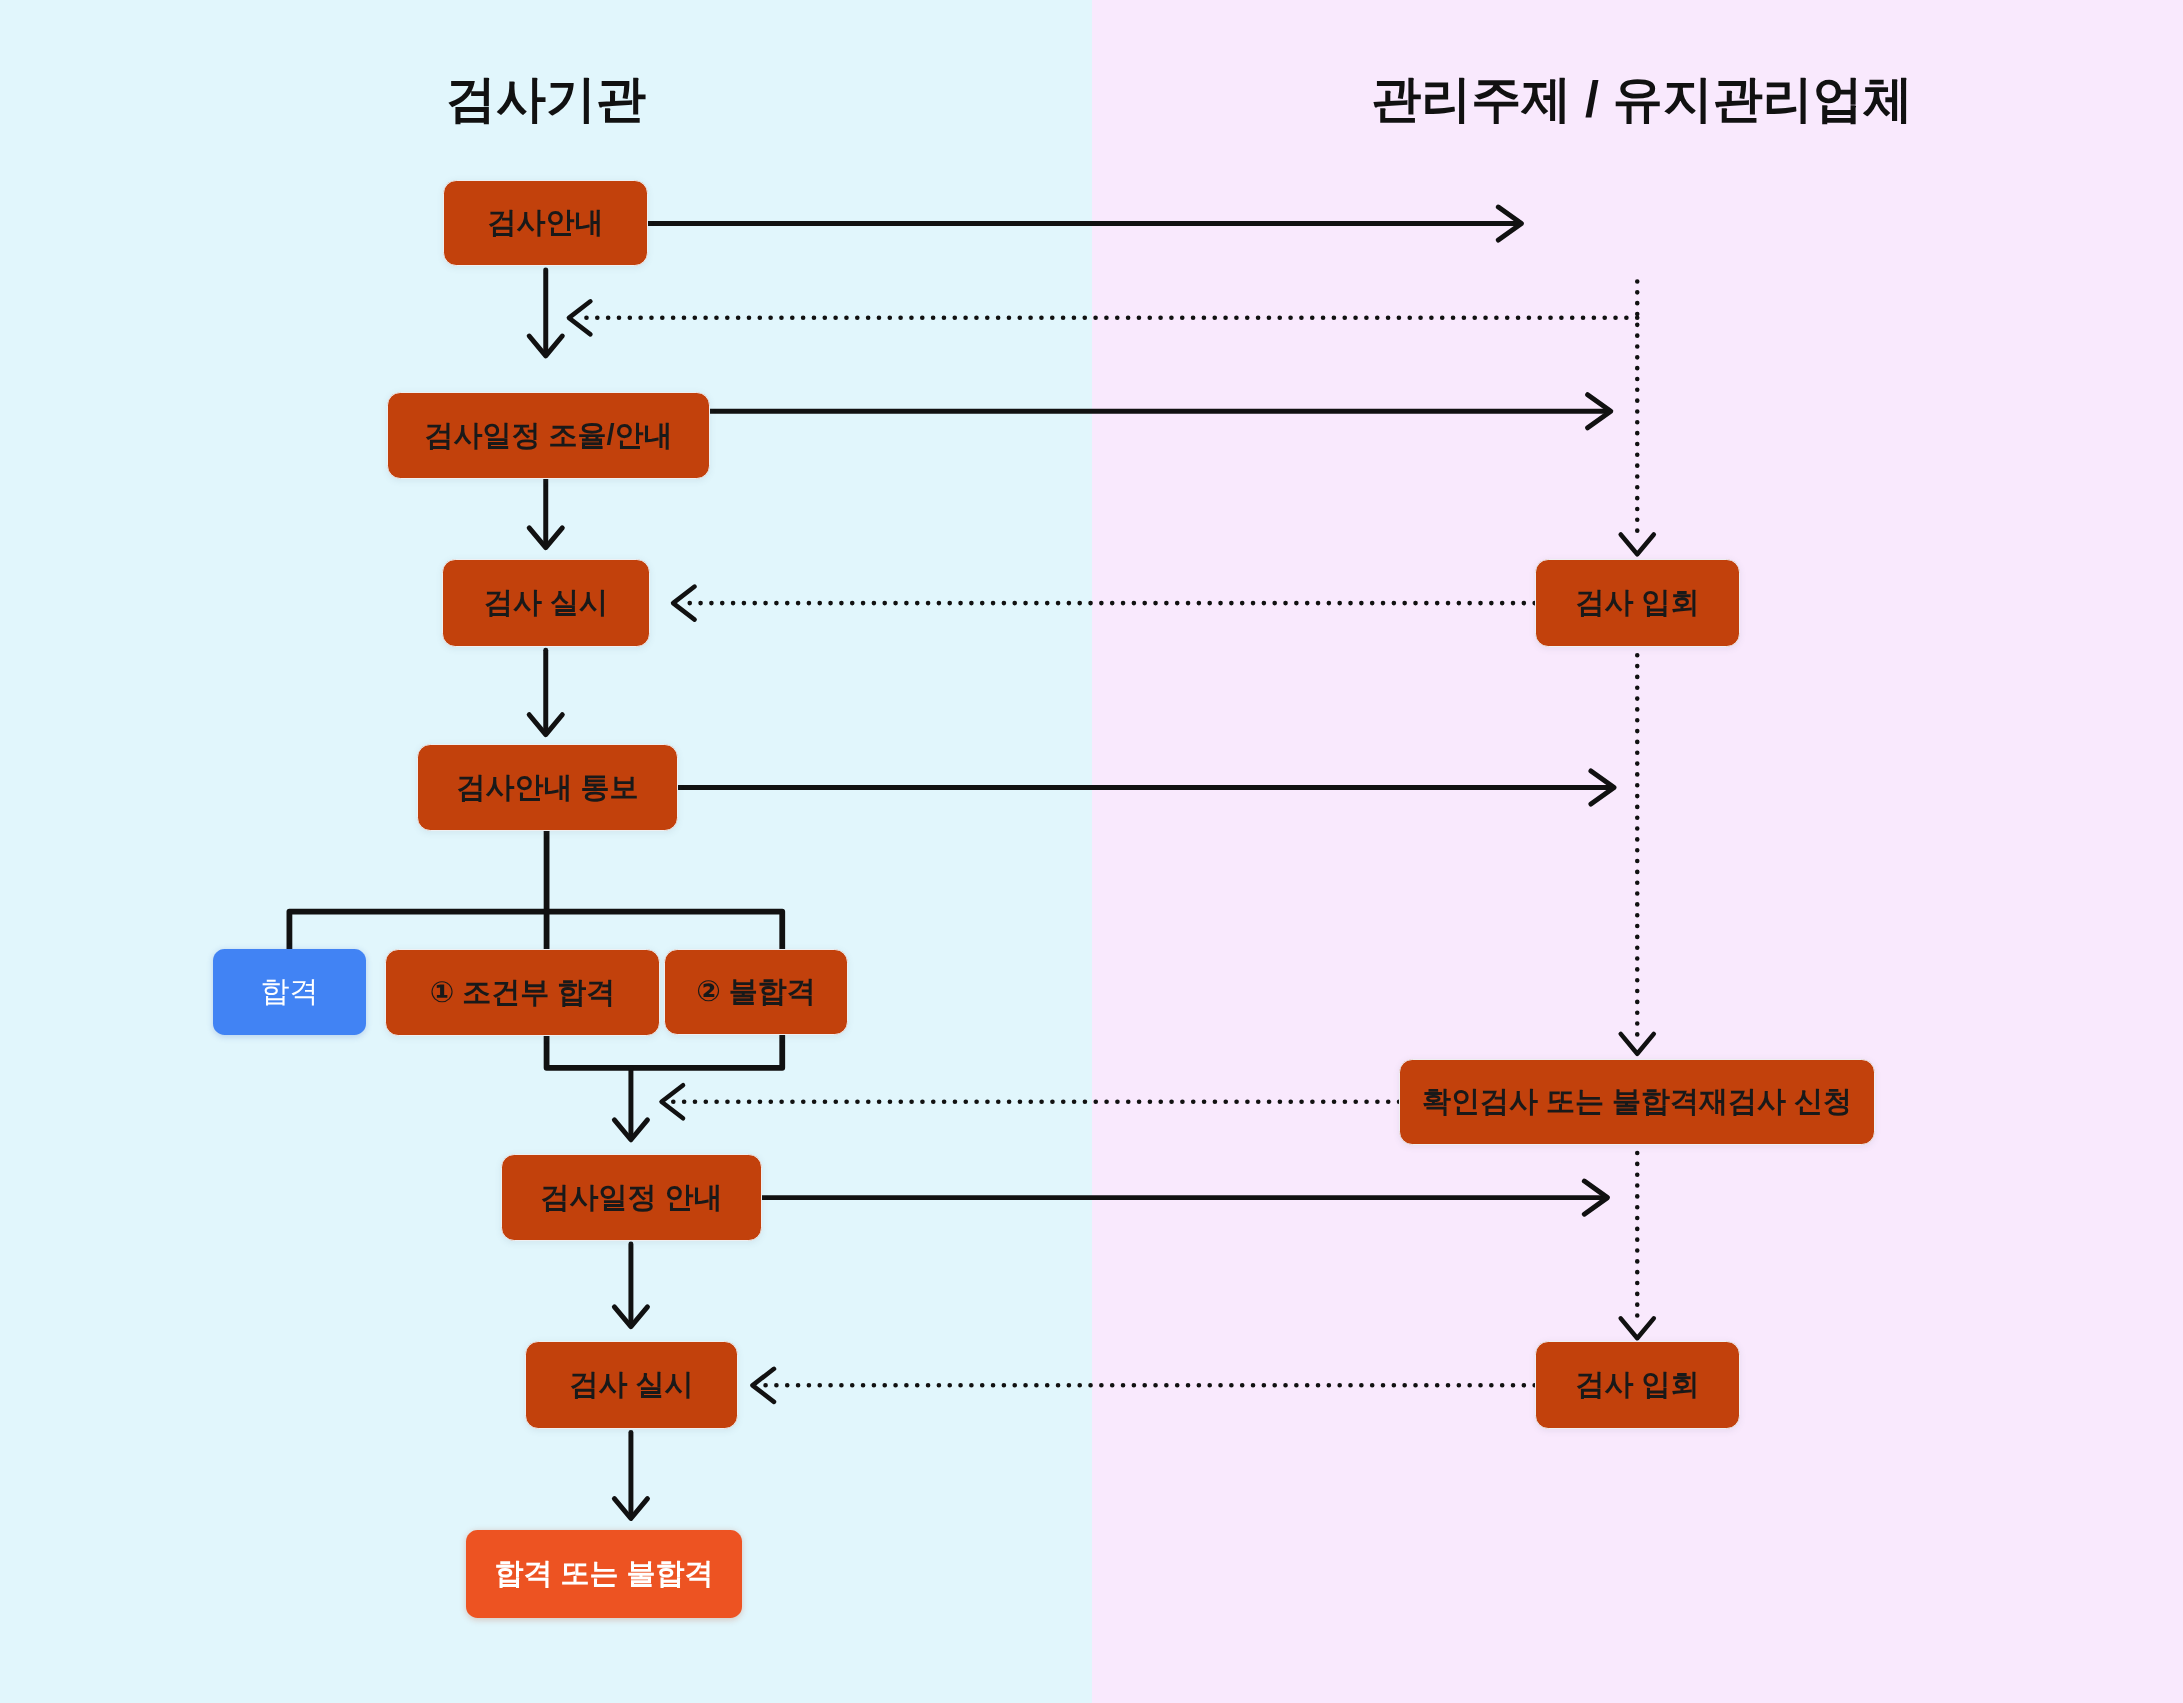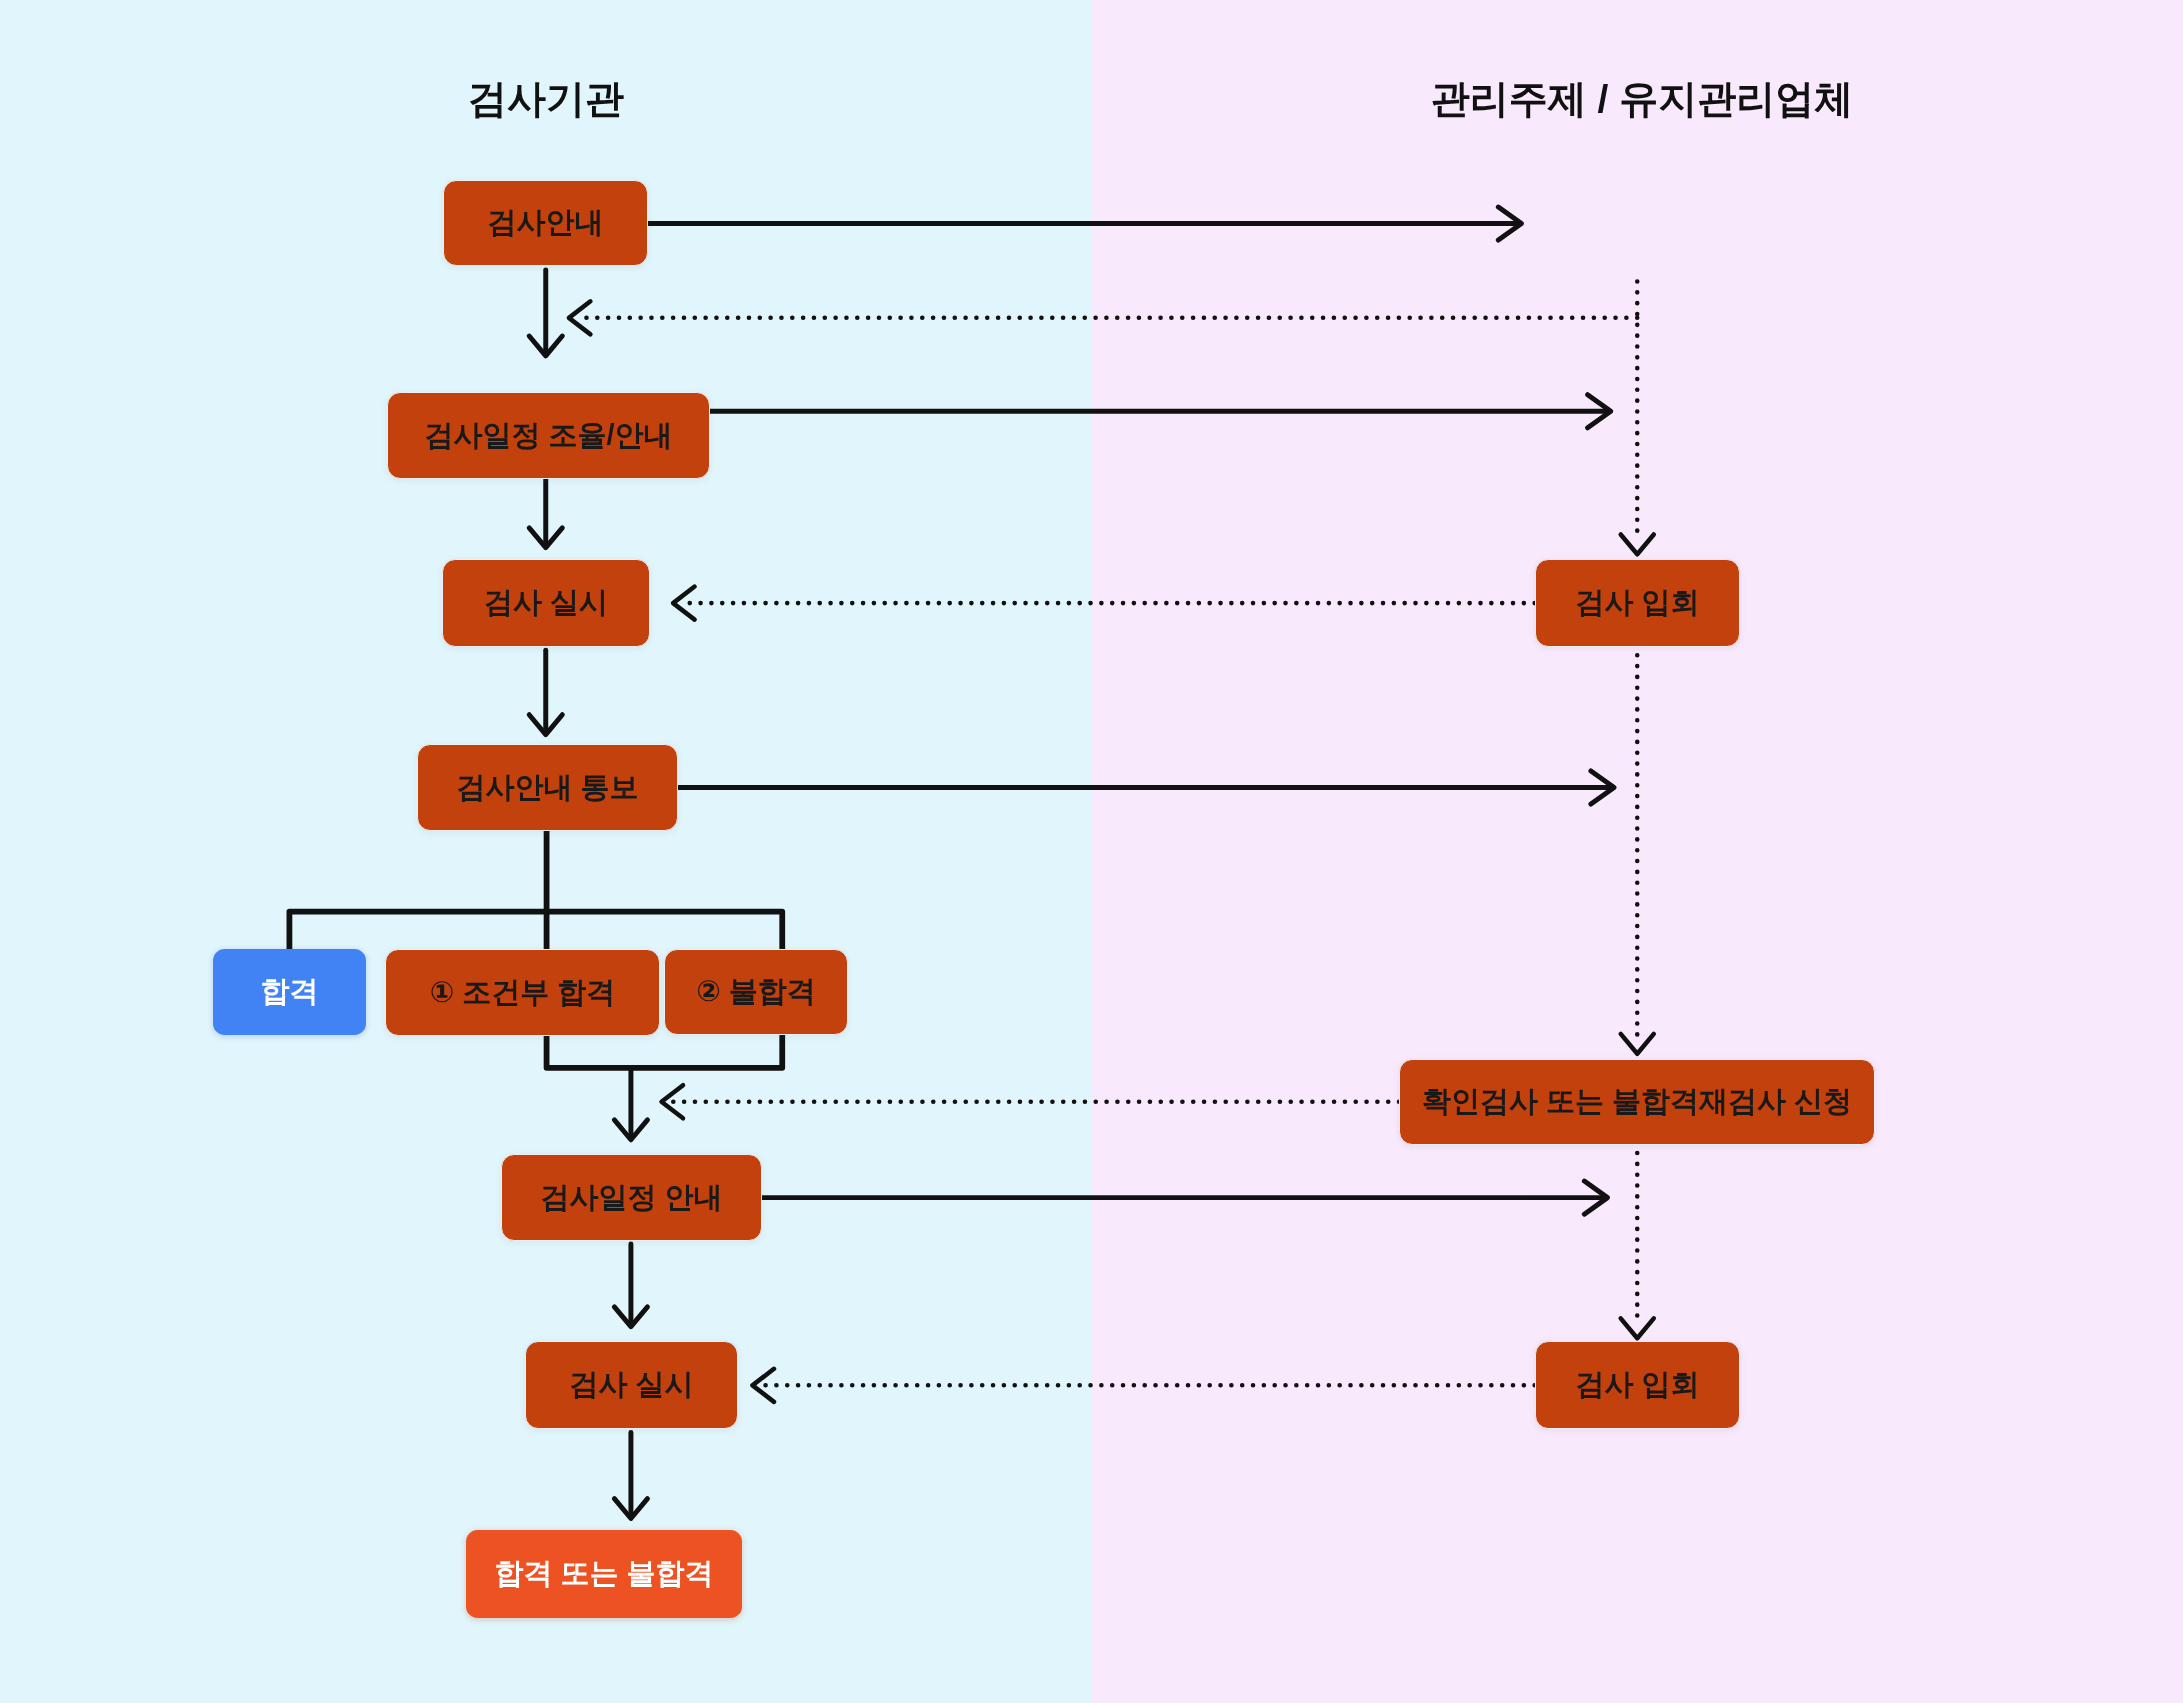--- a/index.html
+++ b/index.html
@@ -8,33 +8,33 @@
     width:2183px;height:1704px;
     overflow:hidden;
     font-family:"Liberation Sans","DejaVu Sans",sans-serif;
     color:#191919;
   }
   .lane{position:absolute;top:0;height:1704px;}
   #lane-left{left:0;width:1092px;background:#E1F6FC;}
   #lane-right{left:1092px;width:1092px;background:#F9E9FD;}
   .lane-title{
     position:absolute;top:76px;height:46px;line-height:46px;
-    font-size:39px;font-weight:700;color:#111;
+    font-size:50px;font-weight:700;color:#111;
     transform:translateX(-50%);white-space:nowrap;
   }
   #connectors{position:absolute;left:0;top:0;}
   .node{
     position:absolute;display:flex;align-items:center;justify-content:center;
     background:#c2410c;border:1.7px solid #EFEFF1;border-radius:13.2px;
     box-shadow:0 1.7px 6.6px rgba(90,110,130,0.10);
     font-size:29px;font-weight:600;color:#191919;white-space:nowrap;
     box-sizing:border-box;
   }
   .node.accent-pass{
-    background:#4183F4;border:none;color:#FFFFFF;font-weight:700;
+    background:#4183F4;border:none;color:#FFFFFF;font-weight:400;
     box-shadow:0 1.7px 6.6px rgba(40,80,180,0.22);border-radius:11.6px;
   }
   .node.accent-final{
     background:#ED5322;border:none;color:#FFFFFF;font-weight:700;
     box-shadow:0 1.7px 6.6px rgba(180,60,20,0.25);border-radius:11.6px;
   }
 </style>
 </head>
 <body>
 

